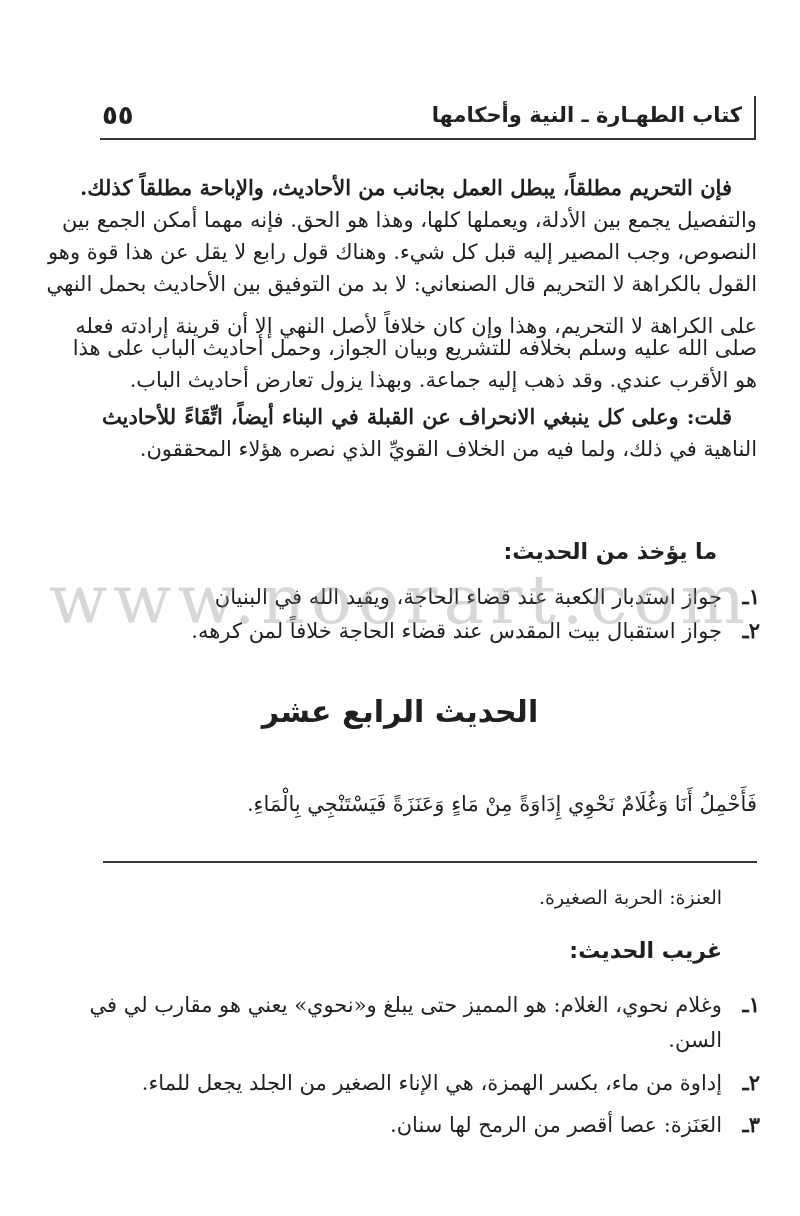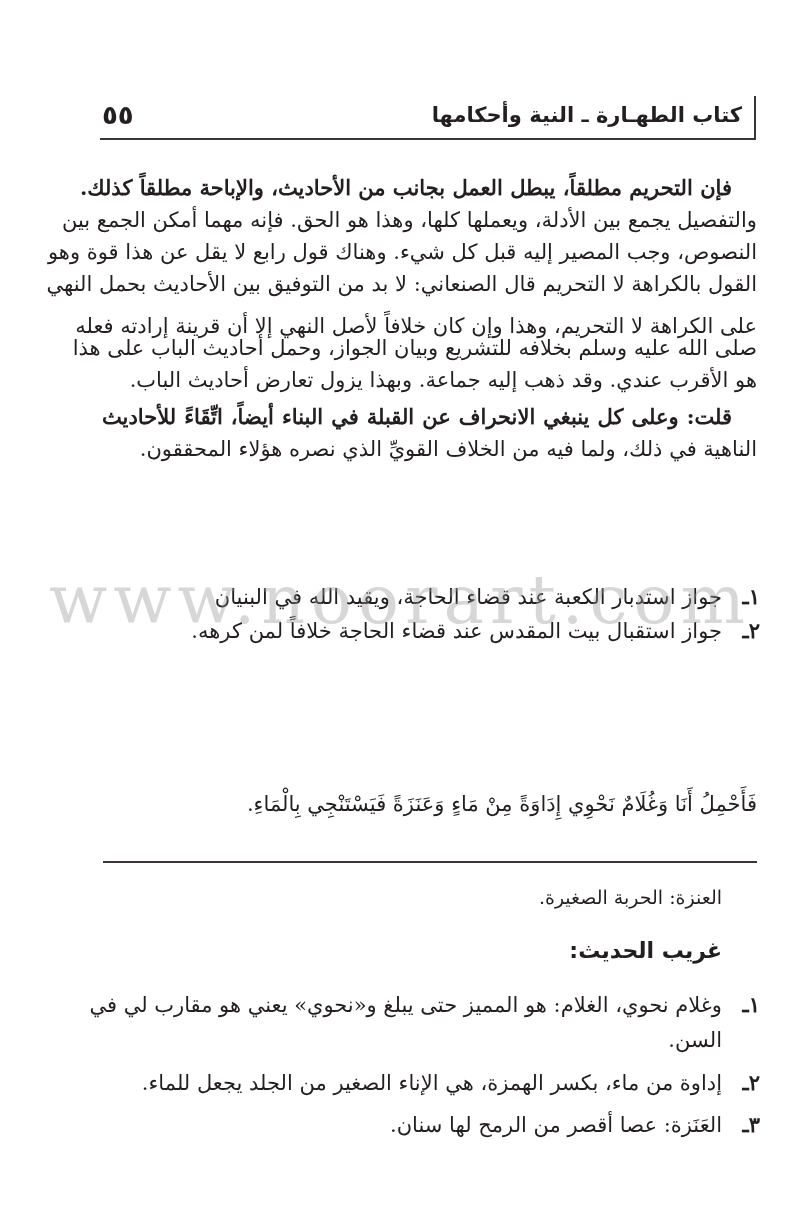--- a/index.html
+++ b/index.html
@@ -210,29 +210,31 @@
     <div class="line" style="top:311px;">على الكراهة لا التحريم، وهذا وإن كان خلافاً لأصل النهي إلا أن قرينة إرادته فعله</div>
     <div class="line" style="top:333px;">صلى الله عليه وسلم بخلافه للتشريع وبيان الجواز، وحمل أحاديث الباب على هذا</div>
     <div class="line last" style="top:365px;">هو الأقرب عندي. وقد ذهب إليه جماعة. وبهذا يزول تعارض أحاديث الباب.</div>
   </div>
 
   <div>
     <div class="line indent" style="top:402px;">قلت: وعلى كل ينبغي الانحراف عن القبلة في البناء أيضاً، اتِّقَاءً للأحاديث</div>
     <div class="line last" style="top:434px;">الناهية في ذلك، ولما فيه من الخلاف القويِّ الذي نصره هؤلاء المحققون.</div>
   </div>
 
+  <div class="heading section" style="top:536px;">ما يؤخذ من الحديث:</div>
   <div class="list-item" style="top:582px;">
     <span class="list-num">١ـ</span>
     <span class="list-text">جواز استدبار الكعبة عند قضاء الحاجة، ويقيد الله في البنيان</span>
   </div>
   <div class="list-item" style="top:616px;">
     <span class="list-num">٢ـ</span>
     <span class="list-text">جواز استقبال بيت المقدس عند قضاء الحاجة خلافاً لمن كرهه.</span>
   </div>
 
+  <div class="heading hadith-title" style="top:692px;">الحديث الرابع عشر</div>
   <div class="hadith-line last" style="top:787px;">فَأَحْمِلُ أَنَا وَغُلَامٌ نَحْوِي إِدَاوَةً مِنْ مَاءٍ وَعَنَزَةً فَيَسْتَنْجِي بِالْمَاءِ.</div>
 
   <div class="footnote-rule"></div>
   <div class="footnote-text" style="top:883px;">العنزة: الحربة الصغيرة.</div>
 
   <div class="heading section" style="top:935px; right:78px;">غريب الحديث:</div>
 
   <div class="list-item" style="top:990px;">
     <span class="list-num">١ـ</span>
     <span class="list-text justified">وغلام نحوي، الغلام: هو المميز حتى يبلغ و«نحوي» يعني هو مقارب لي في</span>

